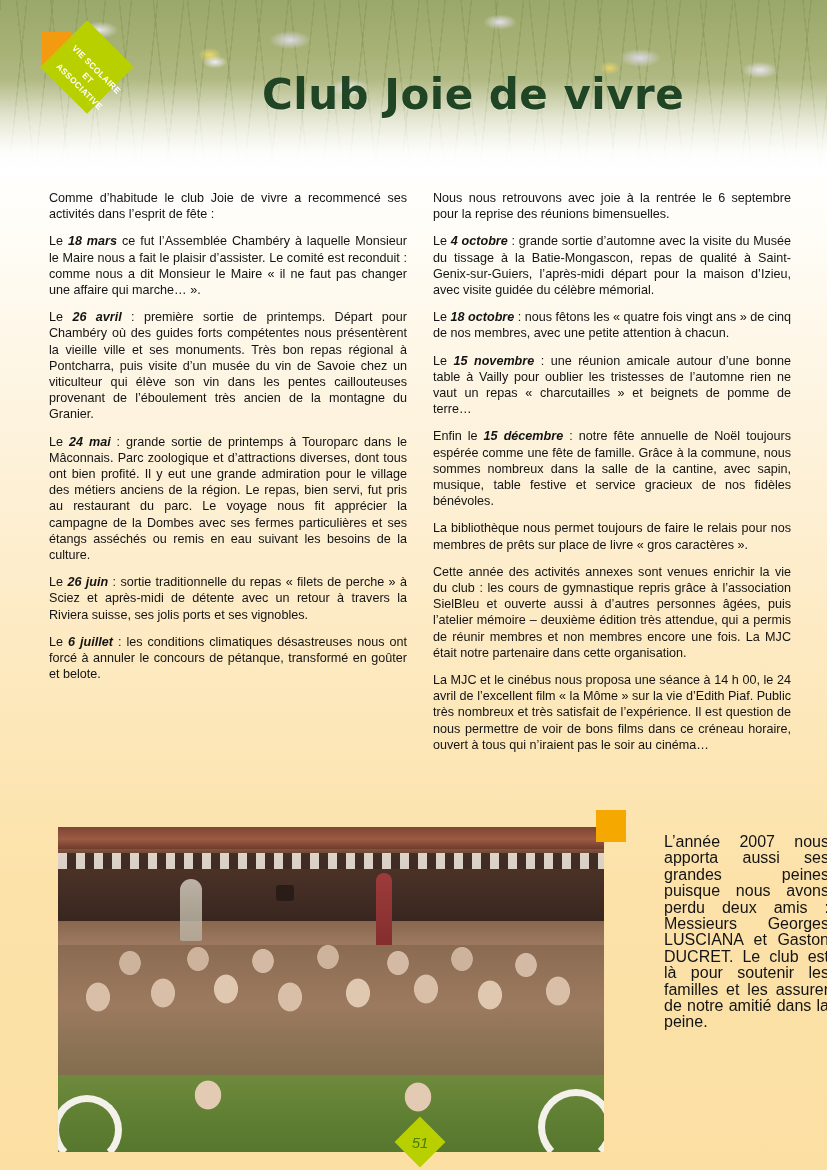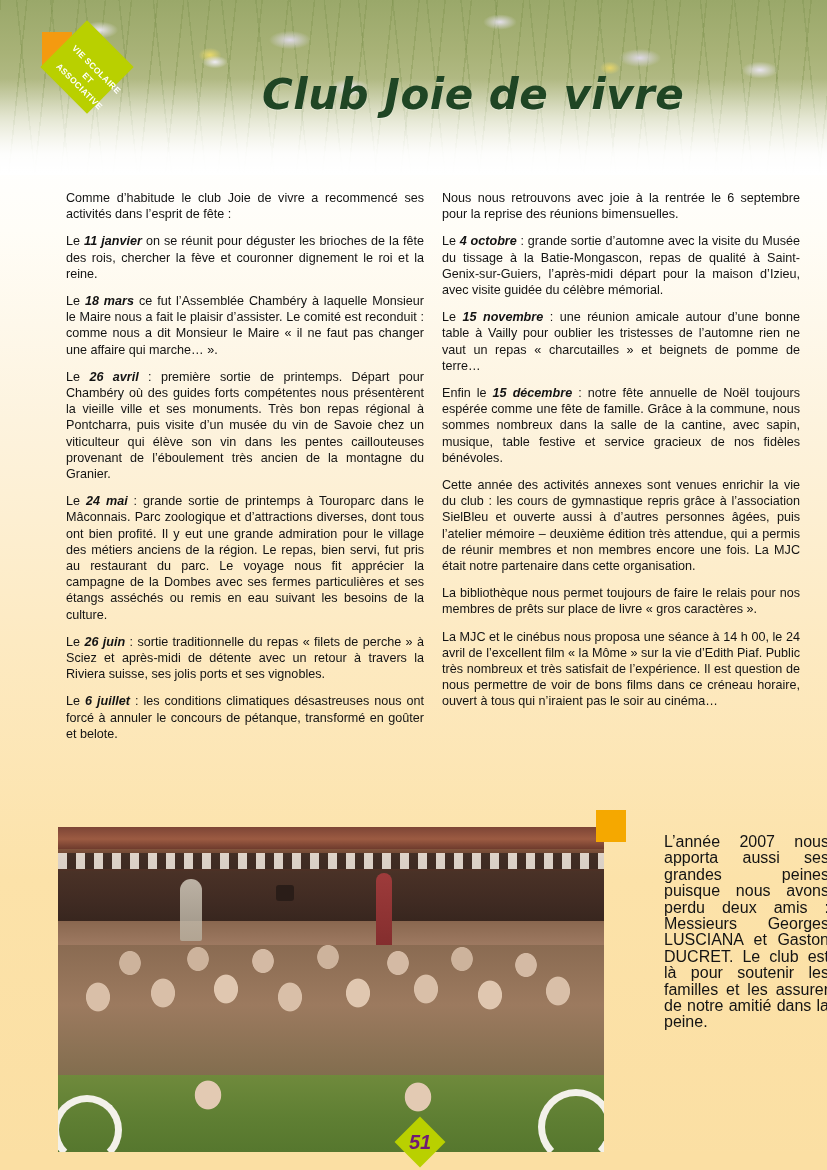--- a/index.html
+++ b/index.html
@@ -90,39 +90,38 @@
     pointer-events: none;
   }
 
   .banner-title {
     position: absolute;
     left: 262px;
     top: 70px;
     font-family: "DejaVu Sans", sans-serif;
     font-size: 42px;
     font-weight: bold;
-    font-style: italic;
     color: #1f4524;
     letter-spacing: 0.5px;
     white-space: nowrap;
     text-shadow: 0 1px 0 rgba(255,255,255,0.35);
   }
 
   
   .col {
     position: absolute;
     font-size: 12.6px;
     line-height: 16.2px;
     color: #131313;
     text-align: justify;
     -webkit-hyphens: none;
     hyphens: none;
   }
-  .col-left  { left: 66px;  top: 190px; width: 358px; }
-  .col-right { left: 442px; top: 190px; width: 358px; }
+  .col-left  { left: 49px;  top: 190px; width: 358px; }
+  .col-right { left: 433px; top: 190px; width: 358px; }
   .col-narrow{ left: 664px; top: 834px; width: 165px; font-size: 16px; line-height: 16.4px;}
 
   .col p { margin: 0 0 11px 0; }
   .col p:last-child { margin-bottom: 0; }
   .dt { font-weight: bold; font-style: italic; }
 
   
   .photo {
     position: absolute;
     left: 58px;
@@ -226,24 +225,24 @@
     left: 402px; top: 1124px;
     width: 36px; height: 36px;
     background: #b9d000;
     transform: rotate(45deg);
   }
   .page-num {
     position: absolute;
     left: 402px; top: 1124px;
     width: 36px; height: 36px;
     display: flex; align-items: center; justify-content: center;
-    color: #701a75;
-    font-size: 20px;
+    color: #4d7c0f;
+    font-size: 15px;
     font-style: italic;
-    font-weight: bold;
+    font-weight: normal;
   }
 </style>
 </head>
 <body>
 
 <div class="banner">
   <div class="banner-photo"></div>
 
   <div class="vie-badge">
     <div class="orange-sq"></div>
@@ -254,47 +253,47 @@
       <span>ASSOCIATIVE</span>
     </div>
   </div>
 
   <div class="banner-title">Club Joie de vivre</div>
 </div>
 
 <div class="col col-left">
   <p>Comme d’habitude le club Joie de vivre a recommencé ses activités dans l’esprit de fête :</p>
 
-  <p><span>Le </span><span class="dt">11 janvier</span><span> on se réunit pour déguster les brioches de la fête des rois, chercher la fève et couronner dignement le roi et la reine.</span></p>
 
   <p><span>Le </span><span class="dt">18 mars</span><span> ce fut l’Assemblée Chambéry à laquelle Monsieur le Maire nous a fait le plaisir d’assister. Le comité est reconduit : comme nous a dit Monsieur le Maire « il ne faut pas changer une affaire qui marche… ».</span></p>
 
 
   <p><span>Le </span><span class="dt">26 avril</span><span> : première sortie de printemps. Départ pour Chambéry où des guides forts compétentes nous présentèrent la vieille ville et ses monuments. Très bon repas régional à Pontcharra, puis visite d’un musée du vin de Savoie chez un viticulteur qui élève son vin dans les pentes caillouteuses provenant de l’éboulement très ancien de la montagne du Granier.</span></p>
 
   <p><span>Le </span><span class="dt">24 mai</span><span> : grande sortie de printemps à Touroparc dans le Mâconnais. Parc zoologique et d’attractions diverses, dont tous ont bien profité. Il y eut une grande admiration pour le village des métiers anciens de la région. Le repas, bien servi, fut pris au restaurant du parc. Le voyage nous fit apprécier la campagne de la Dombes avec ses fermes particulières et ses étangs asséchés ou remis en eau suivant les besoins de la culture.</span></p>
 
   <p><span>Le </span><span class="dt">26 juin</span><span> : sortie traditionnelle du repas « filets de perche » à Sciez et après-midi de détente avec un retour à travers la Riviera suisse, ses jolis ports et ses vignobles.</span></p>
 
   <p><span>Le </span><span class="dt">6 juillet</span><span> : les conditions climatiques désastreuses nous ont forcé à annuler le concours de pétanque, transformé en goûter et belote.</span></p>
 </div>
 
 <div class="col col-right">
   <p>Nous nous retrouvons avec joie à la rentrée le 6 septembre pour la reprise des réunions bimensuelles.</p>
 
   <p><span>Le </span><span class="dt">4 octobre</span><span> : grande sortie d’automne avec la visite du Musée du tissage à la Batie-Mongascon, repas de qualité à Saint-Genix-sur-Guiers, l’après-midi départ pour la maison d’Izieu, avec visite guidée du célèbre mémorial.</span></p>
 
+  <p><span>Le </span><span class="dt">18 octobre</span><span> : nous fêtons les « quatre fois vingt ans » de cinq de nos membres, avec une petite attention à chacun.</span></p>
 
   <p><span>Le </span><span class="dt">15 novembre</span><span> : une réunion amicale autour d’une bonne table à Vailly pour oublier les tristesses de l’automne rien ne vaut un repas « charcutailles » et beignets de pomme de terre…</span></p>
 
   <p><span>Enfin le </span><span class="dt">15 décembre</span><span> : notre fête annuelle de Noël toujours espérée comme une fête de famille. Grâce à la commune, nous sommes nombreux dans la salle de la cantine, avec sapin, musique, table festive et service gracieux de nos fidèles bénévoles.</span></p>
 
+  <p>La bibliothèque nous permet toujours de faire le relais pour nos membres de prêts sur place de livre « gros caractères ».</p>
+
   <p>Cette année des activités annexes sont venues enrichir la vie du club : les cours de gymnastique repris grâce à l’association SielBleu et ouverte aussi à d’autres personnes âgées, puis l’atelier mémoire – deuxième édition très attendue, qui a permis de réunir membres et non membres encore une fois. La MJC était notre partenaire dans cette organisation.</p>
-
-  <p>La bibliothèque nous permet toujours de faire le relais pour nos membres de prêts sur place de livre « gros caractères ».</p>
 
   <p>La MJC et le cinébus nous proposa une séance à 14 h 00, le 24 avril de l’excellent film « la Môme » sur la vie d’Edith Piaf. Public très nombreux et très satisfait de l’expérience. Il est question de nous permettre de voir de bons films dans ce créneau horaire, ouvert à tous qui n’iraient pas le soir au cinéma…</p>
 </div>
 
 <div class="photo">
   <div class="roof"></div>
   <div class="awning"></div>
   <div class="beam"></div>
   <div class="statue"></div>
   <div class="lamp"></div>

